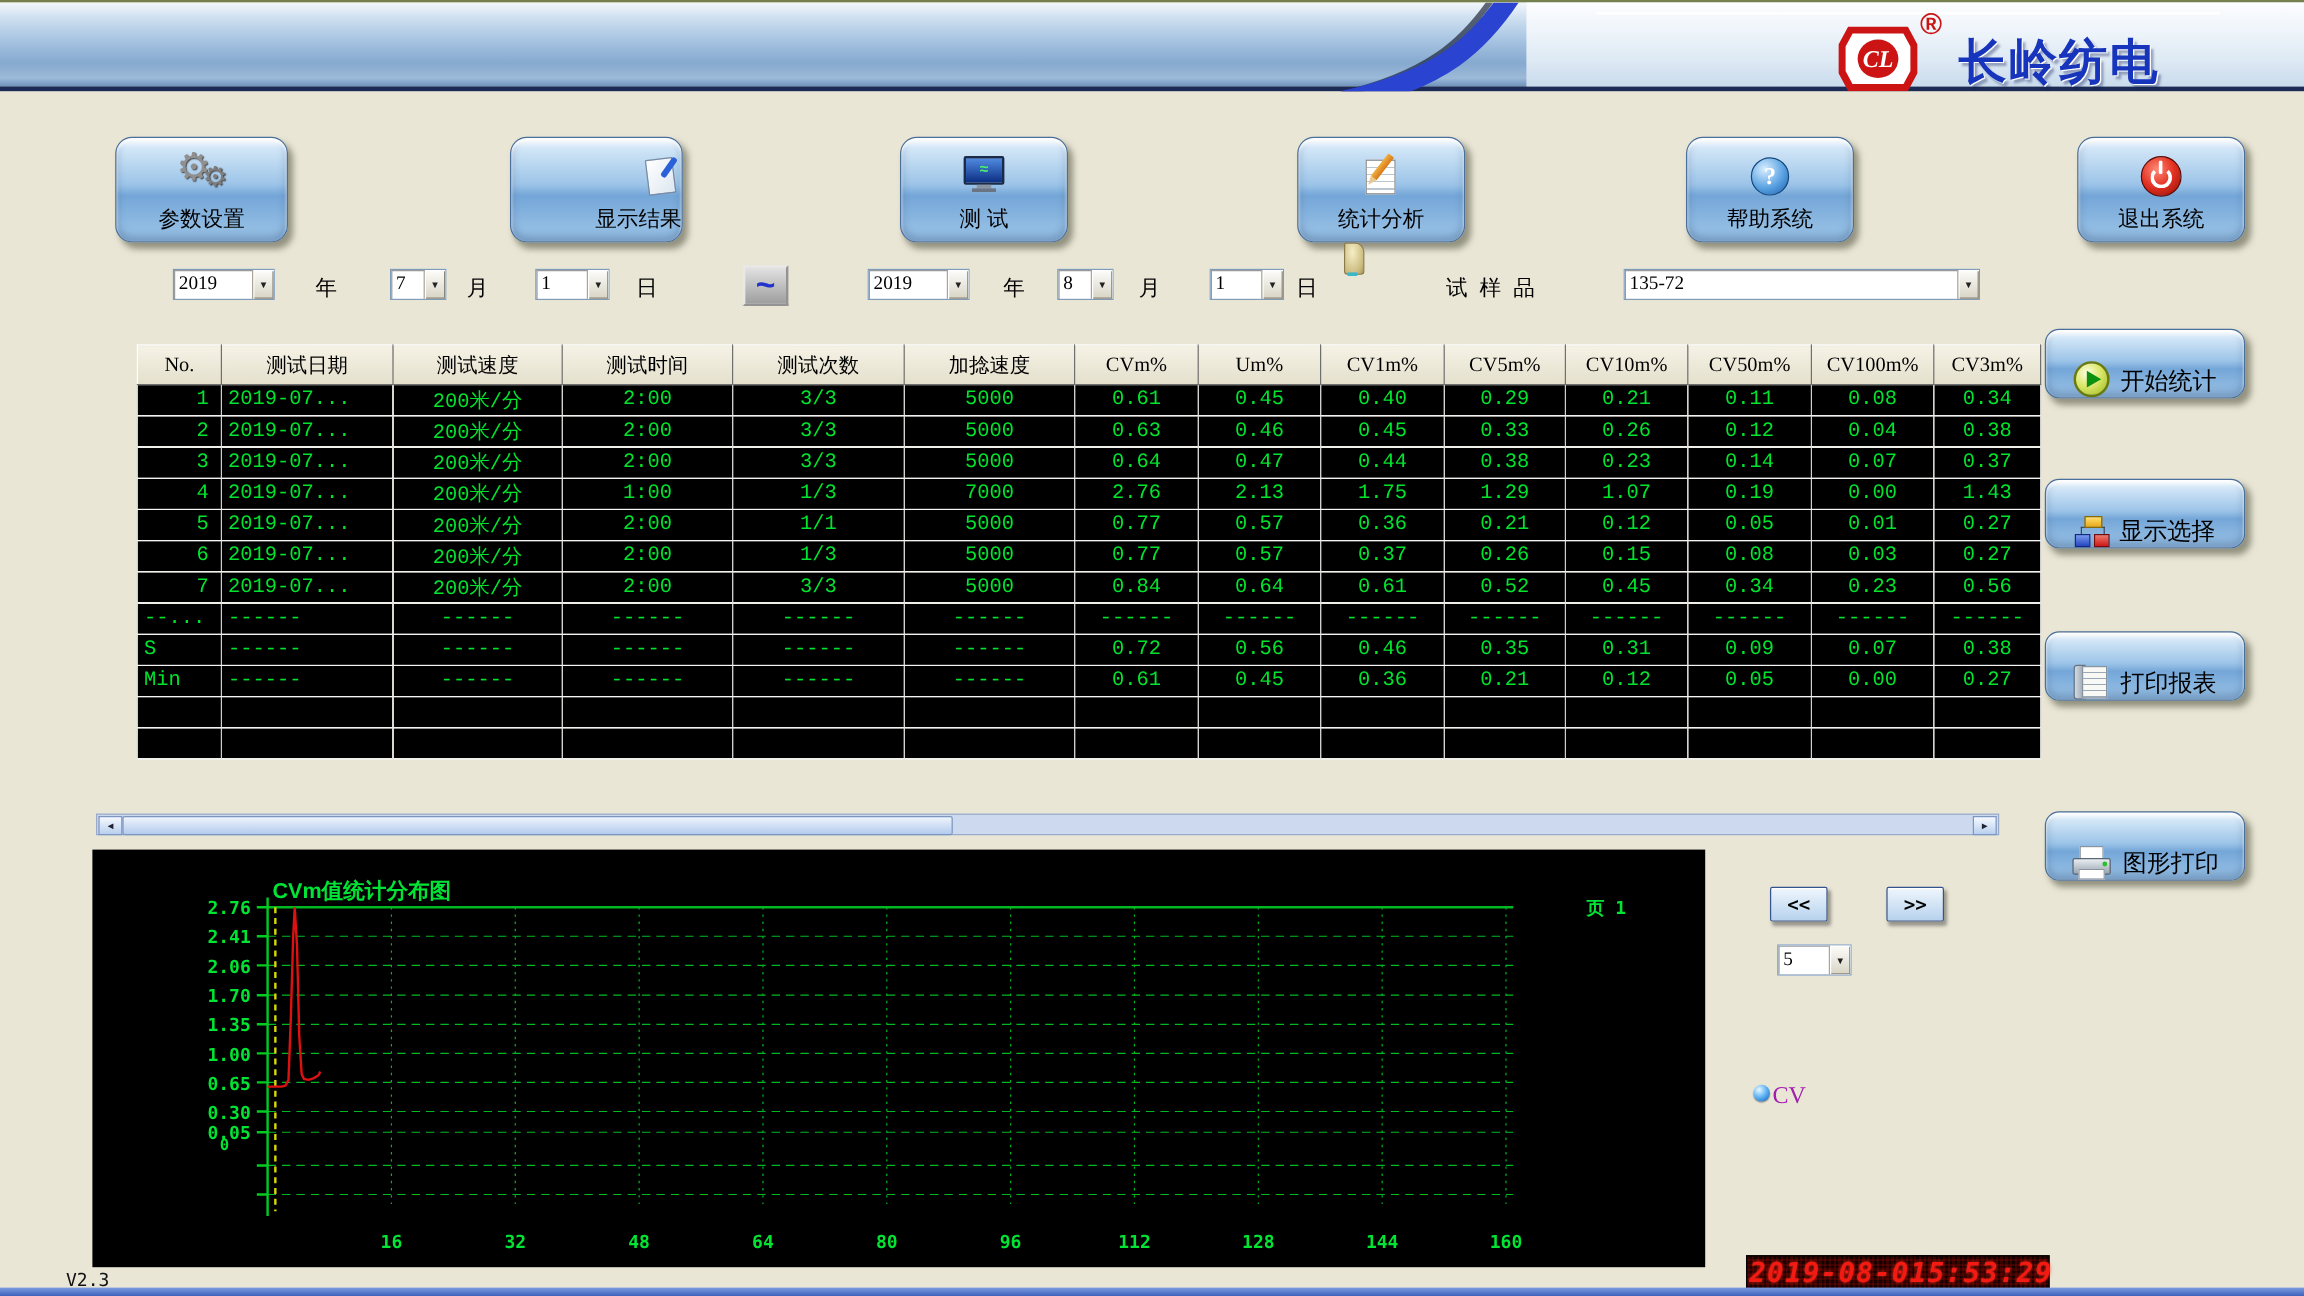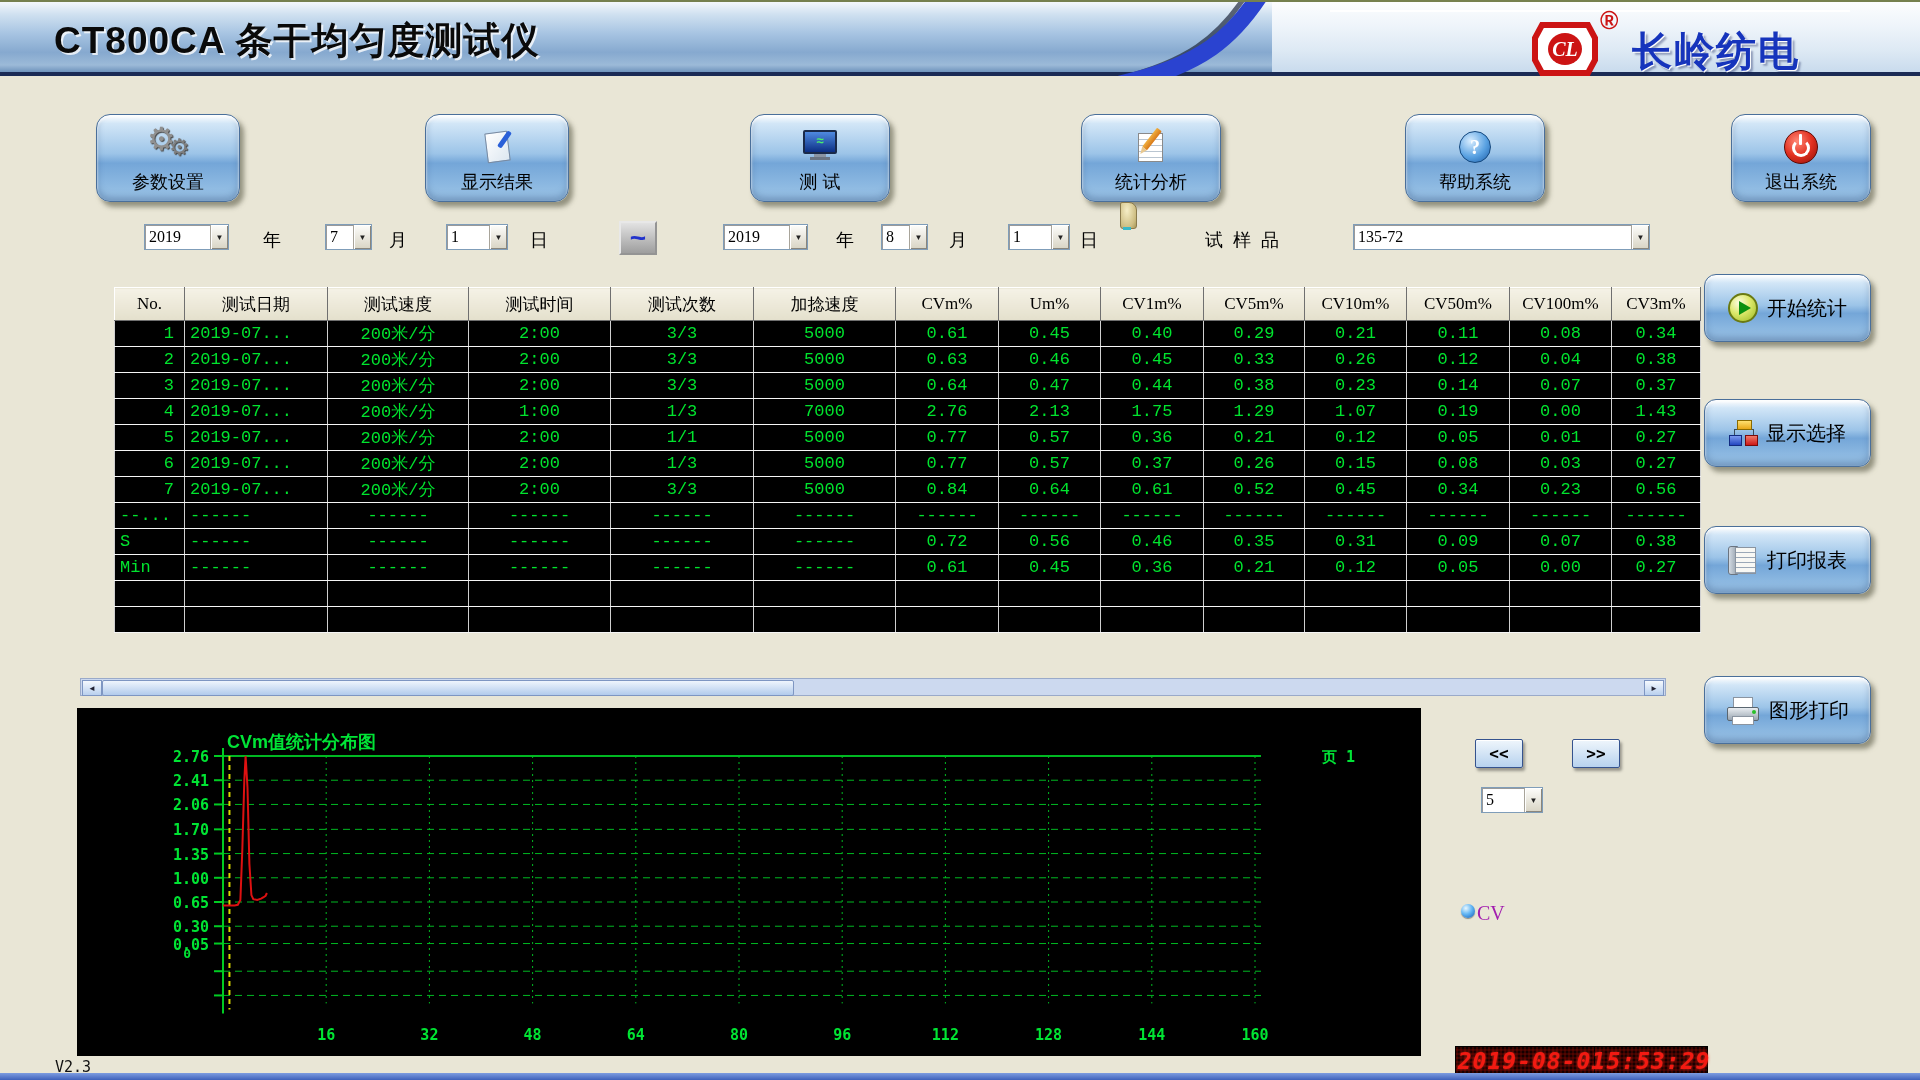--- a/index.html
+++ b/index.html
@@ -96,24 +96,24 @@
        background:linear-gradient(180deg,#eff5fd,#b2cbec);border:1px solid #7e96c2;border-radius:2px;cursor:pointer;}
 
   
   .chart{position:absolute;left:77px;top:706px;width:1344px;height:348px;background:#000;}
   .chart svg{display:block;width:1344px;height:348px;}
   .cl{font:bold 15px "DejaVu Sans Mono",monospace;}
   .clsm{font:bold 13px "DejaVu Sans Mono",monospace;}
   .ctitle{font:bold 18px "Liberation Sans",sans-serif;}
 
   
-  .sbtn{position:absolute;left:1704px;width:167px;height:68px;border-radius:12px;border:1px solid #4a6f9a;
+  .sbtn{position:absolute;left:1704px;width:167px;height:58px;border-radius:12px;border:1px solid #4a6f9a;
        background:linear-gradient(180deg,#ffffff 0%,#d2e6f7 12%,#9cc4e8 46%,#74a6d8 58%,#9ec6e8 100%);
        box-shadow:inset 0 2px 3px rgba(255,255,255,.95),inset 0 -4px 7px rgba(30,60,110,.35),4px 5px 5px rgba(90,90,70,.6);
-       display:flex;align-items:center;justify-content:center;gap:9px;font-size:20px;color:#000;cursor:pointer;box-sizing:border-box;}
+       display:flex;align-items:flex-end;justify-content:center;gap:9px;font-size:20px;color:#000;cursor:pointer;box-sizing:border-box;}
   .ic-play{width:30px;height:30px;border-radius:50%;background:radial-gradient(circle at 35% 30%,#fcfce2,#dce86a 45%,#9ab820);
        border:2px solid #6a7a12;display:flex;align-items:center;justify-content:center;box-sizing:border-box;}
   .ic-play .tri{width:0;height:0;border-left:12px solid #0c9010;border-top:7px solid transparent;border-bottom:7px solid transparent;margin-left:3px;}
   .ic-flow{position:relative;width:28px;height:26px;}
   .ic-flow .fl{position:absolute;left:5px;top:9px;width:18px;height:6px;border:1px solid #3a4a5a;border-bottom:none;}
   .ic-flow .fa{position:absolute;left:8px;top:0;width:13px;height:8px;background:linear-gradient(180deg,#ffe070,#e8a818);border:1px solid #8a6a00;}
   .ic-flow .fb{position:absolute;left:0;top:15px;width:11px;height:9px;background:linear-gradient(180deg,#7a9af0,#2446c0);border:1px solid #122a80;}
   .ic-flow .fc{position:absolute;left:16px;top:15px;width:11px;height:9px;background:linear-gradient(180deg,#f07a6a,#cc1818);border:1px solid #7a0a0a;}
   .ic-rep{position:relative;width:30px;height:30px;}
   .ic-rep .rr{position:absolute;left:0;top:1px;width:8px;height:27px;background:linear-gradient(90deg,#d2dae2,#96a2ae);border:1px solid #6a7480;border-radius:3px 0 0 3px;}
@@ -147,40 +147,39 @@
 
 <div class="window">
 
   <div class="hdr">
     <div class="hdr-right"></div>
     <svg class="swoosh" viewBox="0 0 260 74">
       <path d="M 4,80 C 88,62 120,34 148,-10" stroke="#141b30" stroke-width="5" fill="none" opacity="0.65"></path>
       <path d="M 20,82 C 102,64 134,34 162,-10" stroke="#2a43d0" stroke-width="17" fill="none"></path>
     </svg>
     <div class="hdr-line"></div>
-    <div class="app-title">CT800CA 条干均匀度测试仪</div>
     <svg class="logo-badge" viewBox="0 0 66 54">
       <polygon points="10,3 56,3 63,16 63,38 56,51 10,51 3,38 3,16" fill="#ffffff" stroke="#cc1414" stroke-width="6"></polygon>
       <ellipse cx="33" cy="27" rx="17" ry="16" fill="#cc1414"></ellipse>
       <text x="33" y="34" text-anchor="middle" fill="#ffffff" font-size="20" font-style="italic" font-weight="bold" font-family="Liberation Serif,serif">CL</text>
     </svg>
     <div class="logo-reg">®</div>
     <div class="logo-brand">长岭纺电</div>
   </div>
 
   <div class="bbtn" style="left:96px;width:144px;">
     <span class="ico">
         <span class="ic-gears">
           <span class="g1">⚙</span>
           <span class="g2">⚙</span>
         </span>
       </span>
     <span class="lbl">参数设置</span>
   </div>
-  <div class="bbtn" style="left:425px;width:144px;">
+  <div class="bbtn" style="left:425px;width:144px;align-items:flex-end;">
     <span class="ico">
         <span class="ic-doc">
           <span class="pg"></span>
           <span class="sw"></span>
         </span>
       </span>
     <span class="lbl">显示结果</span>
   </div>
   <div class="bbtn" style="left:750px;width:140px;">
     <span class="ico">

